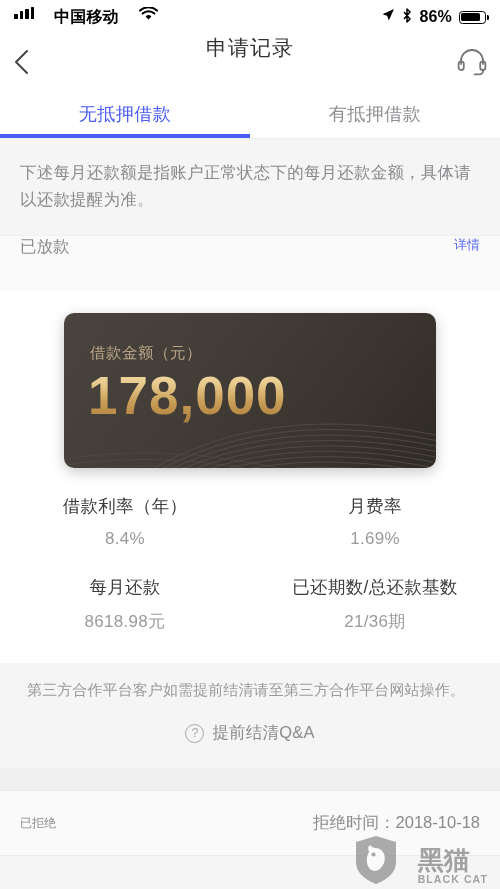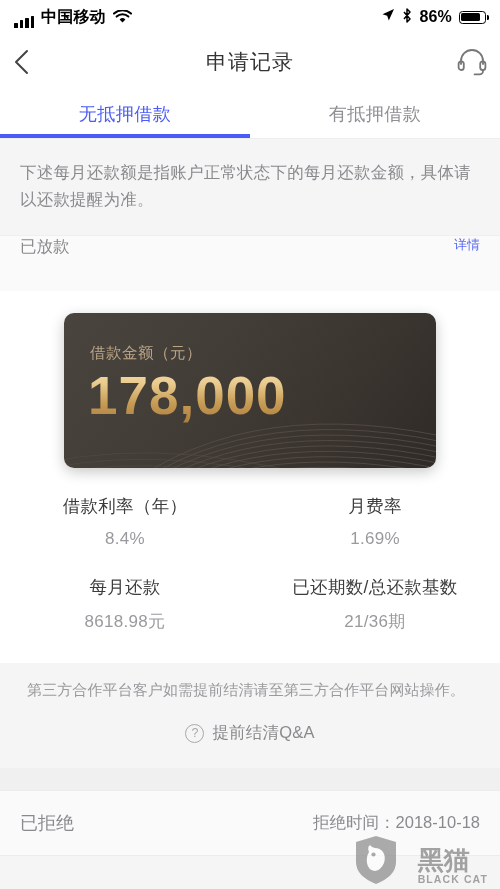--- a/index.html
+++ b/index.html
@@ -8,21 +8,21 @@
     font-family:"Liberation Sans", "DejaVu Sans", sans-serif;
     background:#ffffff; overflow:hidden;
   }
   .phone { position:relative; width:500px; height:889px; background:#f5f5f5; }
 
   
   .statusbar {
     height:34px; background:#ffffff; display:flex; align-items:center;
     padding:0 14px; position:relative;
   }
-  .sb-left { display:flex; align-items:flex-end; gap:7px; }
+  .sb-left { display:flex; align-items:flex-start; gap:20px; }
   .sb-right { display:flex; align-items:center; gap:7px; margin-left:auto; }
   .sb-text { font-size:16px; font-weight:bold; color:#000; letter-spacing:0.2px; }
   .sb-time {
     position:absolute; left:0; right:0; text-align:center;
     font-size:16px; font-weight:bold; color:#000; letter-spacing:0.4px;
     pointer-events:none;
   }
   .bars { display:flex; align-items:flex-end; gap:2px; height:12px; }
   .bars i { width:3.5px; background:#000; border-radius:0.5px; display:block; }
   .bars i:nth-child(1){height:5px;}
@@ -34,21 +34,21 @@
     position:relative; display:flex; align-items:center; padding:1.4px;
   }
   .battery::after{
     content:""; position:absolute; right:-4px; top:3.6px;
     width:2.4px; height:5px; background:#000; border-radius:0 1.5px 1.5px 0;
   }
   .battery b { display:block; height:100%; background:#000; border-radius:1.6px; }
 
   
   .navbar {
-    height:56px; background:#ffffff; display:flex; align-items:center;
+    height:56px; background:#ffffff; display:flex; 
     padding:0 13px; position:relative;
   }
   .nav-title {
     position:absolute; left:0; right:0; text-align:center;
     font-size:21px; color:#333; letter-spacing:1px;
   }
   .nav-btn { position:relative; z-index:2; cursor:pointer; display:flex; align-items:center; }
   .nav-right { margin-left:auto; }
 
   
@@ -124,21 +124,21 @@
   }
 
   .gap-band { height:22px; background:#f0f0f0; }
 
   
   .rejected {
     background:#fafafa; height:66px; display:flex; align-items:center;
     padding:0 20px; border-top:1px solid #ececec; border-bottom:1px solid #ececec;
     position:relative;
   }
-  .rejected .label { font-size:18px; color:#8a8a8e; }
+  .rejected .label { font-size:12px; color:#8a8a8e; }
   .rejected .time { margin-left:auto; font-size:16.5px; color:#8a8a8e; }
 
   
   .watermark {
     position:absolute; right:12px; bottom:4px;
     display:flex; align-items:flex-end; gap:20px; opacity:0.62; pointer-events:none;
   }
   .wm-cn { font-size:26px; font-weight:bold; color:#6e6e6e; line-height:1; }
   .wm-en { font-size:10.5px; font-weight:bold; color:#6e6e6e; letter-spacing:1.1px; }
 </style>

